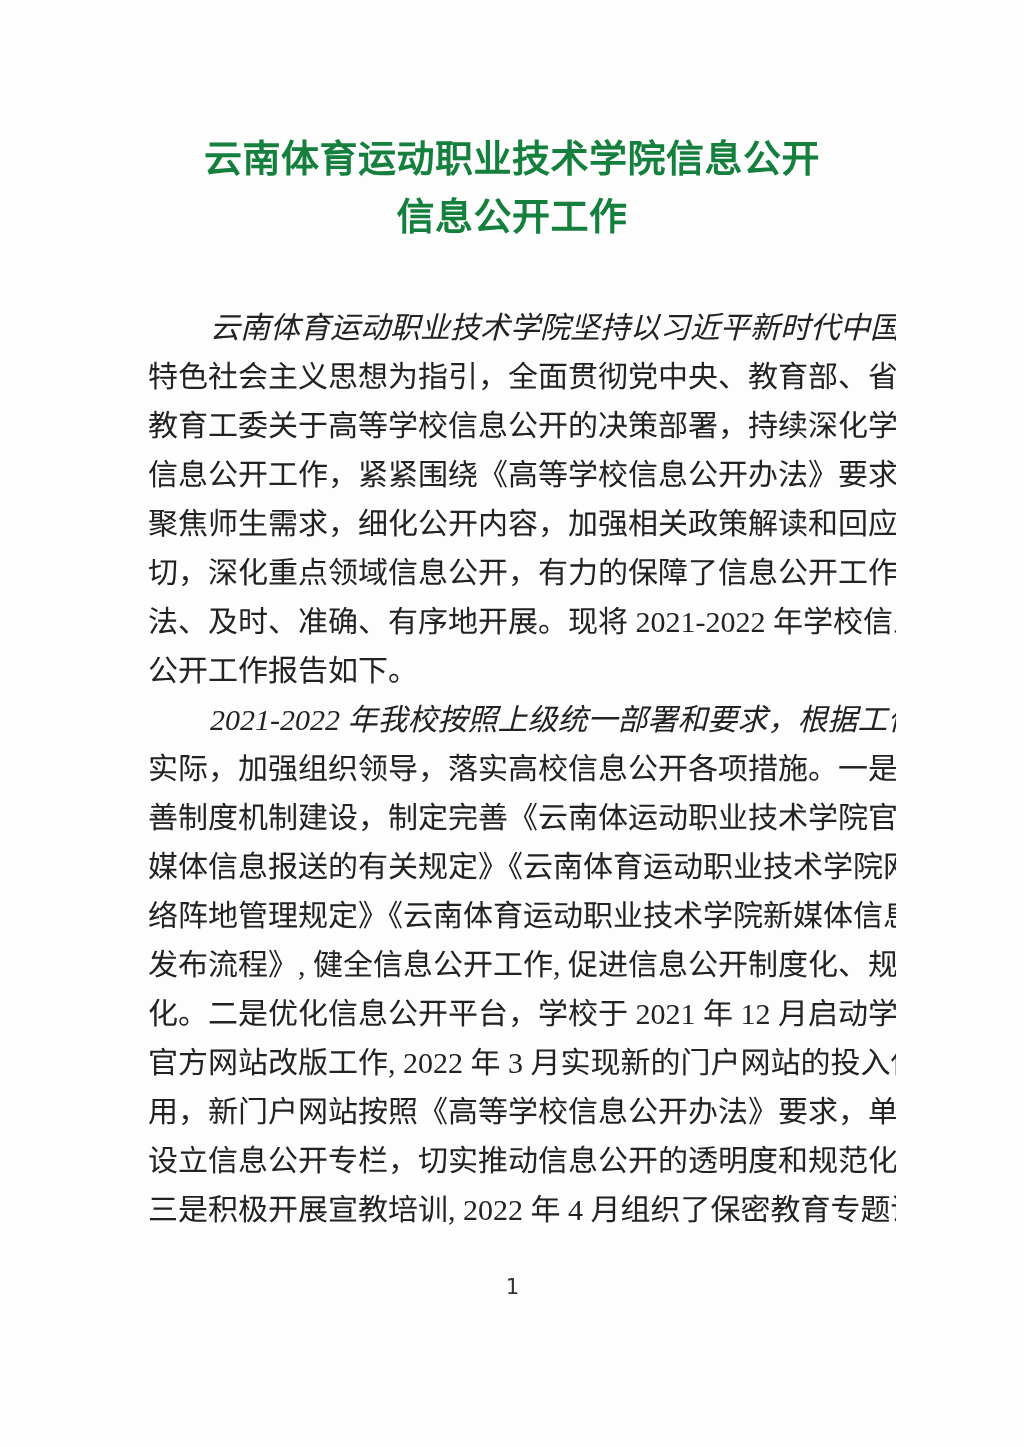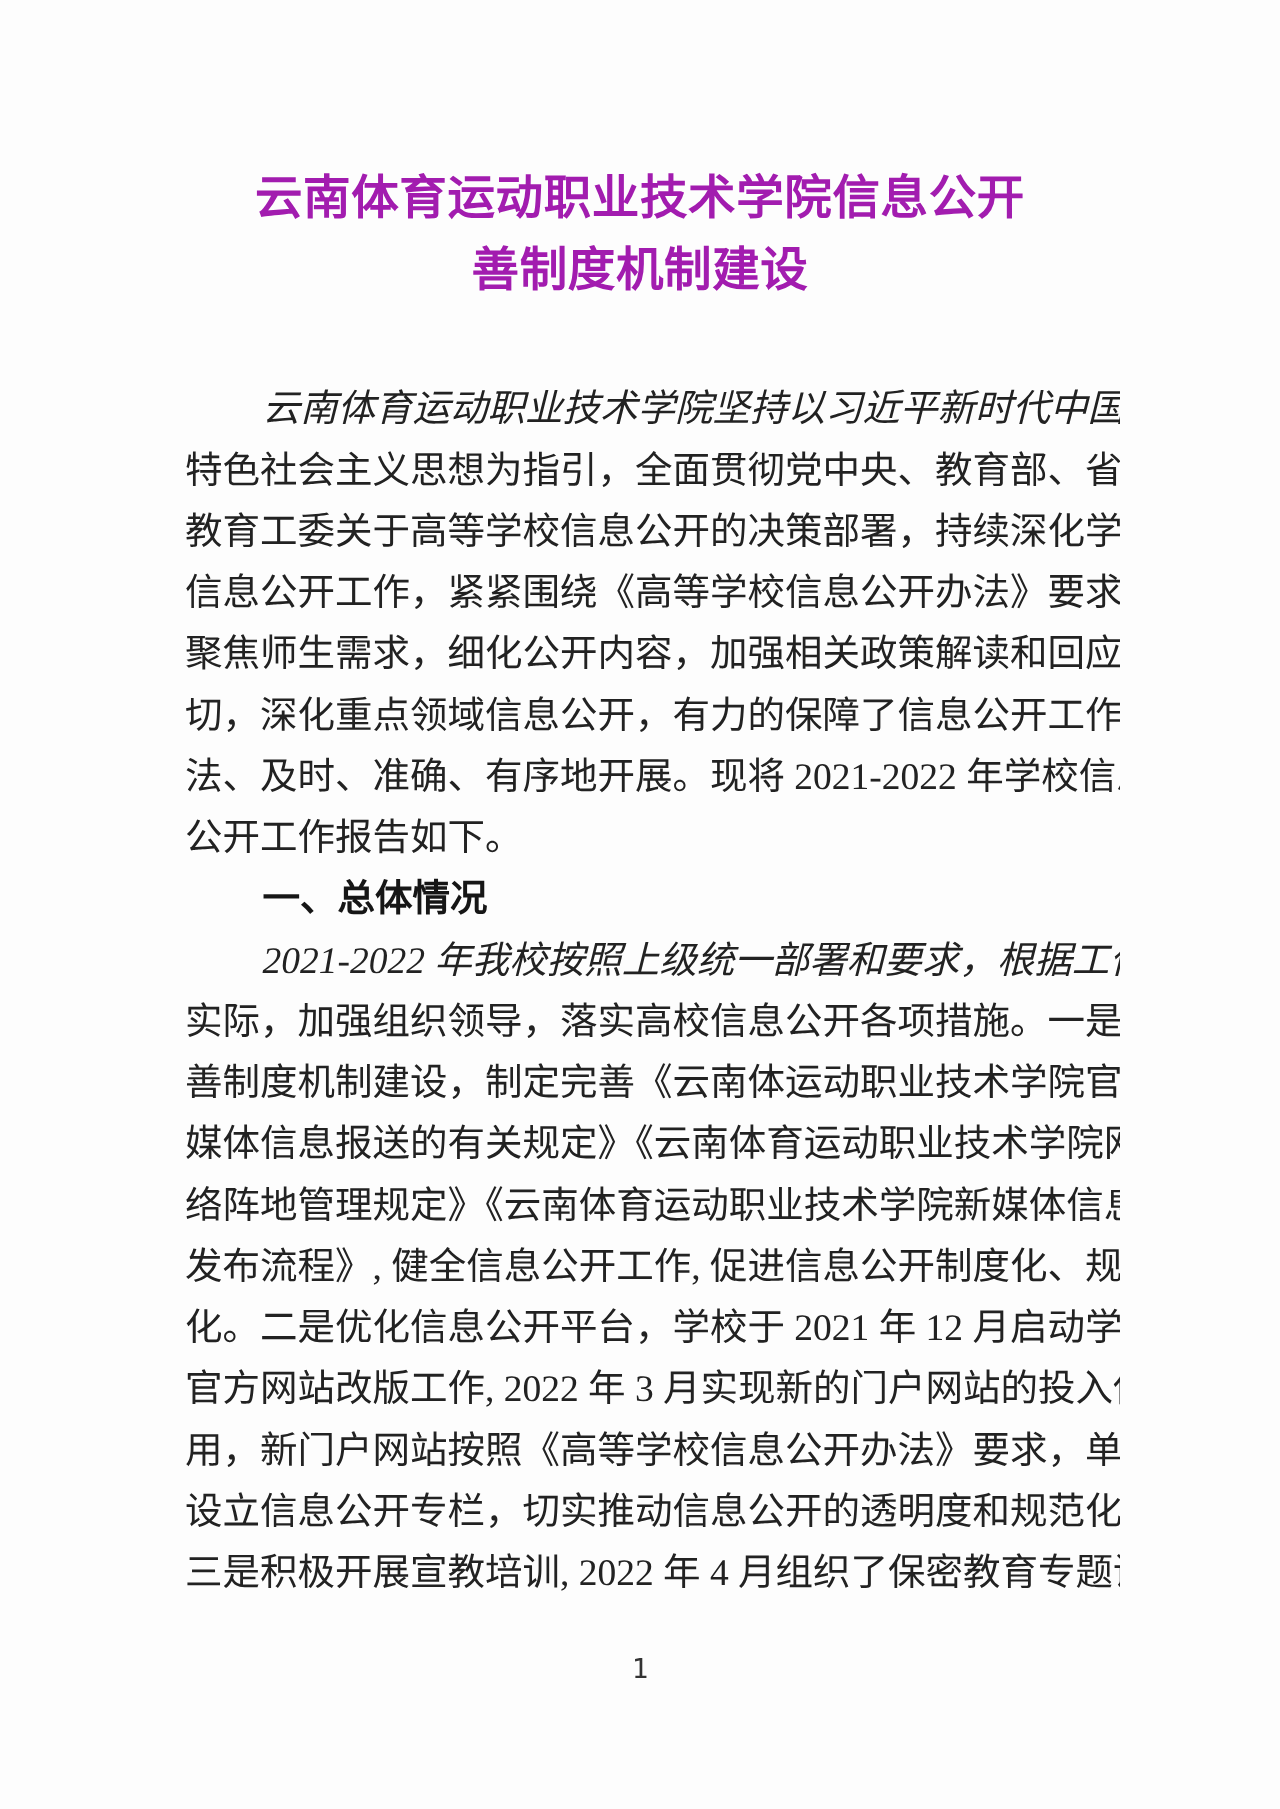--- a/index.html
+++ b/index.html
@@ -17,21 +17,21 @@
     overflow: hidden;
     font-family: "Liberation Serif", "DejaVu Serif", serif;
   }
   .title-block {
     margin-top: 130px;
     text-align: center;
     font-weight: bold;
     font-size: 38px;
     line-height: 58px;
     letter-spacing: 0.5px;
-    color: #a21caf;
+    color: #15803d;
   }
   .body-block {
     width: 748px;
     margin: 57px 0 0 148px;
     font-size: 30px;
     line-height: 49px;
     color: #222222;
   }
   .body-line {
     text-align: justify;
@@ -70,34 +70,33 @@
     font-family: "DejaVu Sans Mono", "Liberation Mono", monospace;
   }
 </style>
 </head>
 <body>
 
 <div class="page">
 
   <div class="title-block">
     <div>云南体育运动职业技术学院信息公开</div>
-    <div>善制度机制建设</div>
+    <div>信息公开工作</div>
   </div>
 
   <div class="body-block">
     <div class="body-line indent">云南体育运动职业技术学院坚持以习近平新时代中国</div>
     <div class="body-line">特色社会主义思想为指引，全面贯彻党中央、教育部、省委</div>
     <div class="body-line">教育工委关于高等学校信息公开的决策部署，持续深化学校</div>
     <div class="body-line">信息公开工作，紧紧围绕《高等学校信息公开办法》要求，</div>
     <div class="body-line">聚焦师生需求，细化公开内容，加强相关政策解读和回应关</div>
     <div class="body-line">切，深化重点领域信息公开，有力的保障了信息公开工作依</div>
     <div class="body-line">法、及时、准确、有序地开展。现将 2021-2022 年学校信息</div>
     <div class="body-line short">公开工作报告如下。</div>
 
-    <div class="heading-line">一、总体情况</div>
 
     <div class="body-line indent">2021-2022 年我校按照上级统一部署和要求，根据工作</div>
     <div class="body-line">实际，加强组织领导，落实高校信息公开各项措施。一是完</div>
     <div class="body-line">善制度机制建设，制定完善《云南体运动职业技术学院官方</div>
     <div class="body-line">媒体信息报送的有关规定》《云南体育运动职业技术学院网</div>
     <div class="body-line">络阵地管理规定》《云南体育运动职业技术学院新媒体信息</div>
     <div class="body-line">发布流程》, 健全信息公开工作, 促进信息公开制度化、规范</div>
     <div class="body-line">化。二是优化信息公开平台，学校于 2021 年 12 月启动学校</div>
     <div class="body-line">官方网站改版工作, 2022 年 3 月实现新的门户网站的投入使</div>
     <div class="body-line">用，新门户网站按照《高等学校信息公开办法》要求，单独</div>

